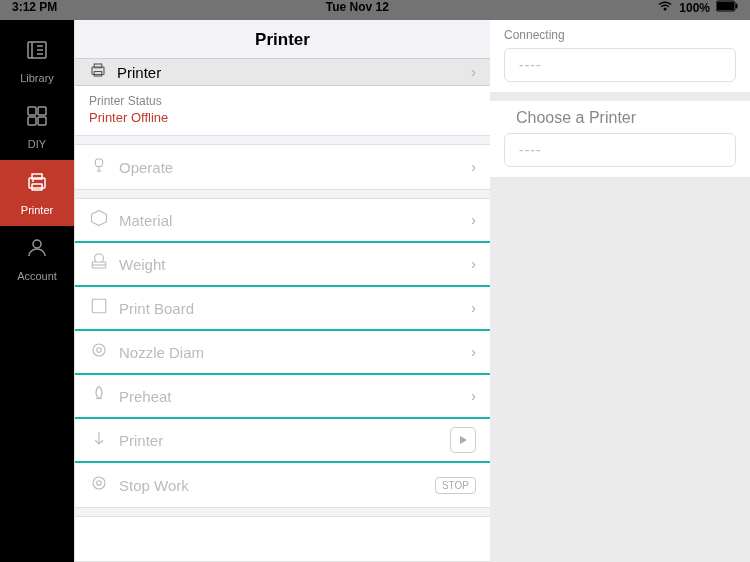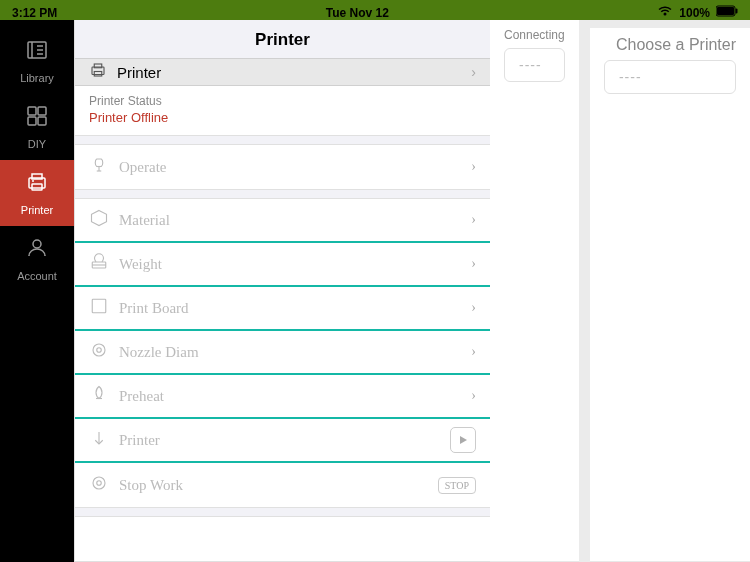--- a/index.html
+++ b/index.html
@@ -1,23 +1,23 @@
 <!DOCTYPE html>
 <html><head>
   <meta charset="utf-8">
   <style>
     * { box-sizing: border-box; margin: 0; padding: 0; }
     body { font-family: -apple-system, BlinkMacSystemFont, 'Helvetica Neue', Arial, sans-serif; background: #f2f2f7; width: 750px; height: 562px; overflow: hidden; display: flex; flex-direction: column; }
 
     
     .status-bar {
-      background: #4d7c0f;
+      background: #737373;
       display: flex;
       justify-content: space-between;
-      align-items: flex-end;
+      align-items: flex-start;
       padding: 0 12px;
       height: 20px;
       font-size: 12px;
       font-weight: 600;
       flex-shrink: 0;
       gap: 47px;
     }
     .status-right { display: flex; align-items: center; gap: 6px; }
 
     
@@ -105,21 +105,20 @@
     }
     .status-label { font-size: 12px; color: #888; margin-bottom: 2px; }
     .status-value-offline { font-size: 13px; color: #c0392b; font-weight: 500; }
 
     
     .section-group {
       background: #0f766e;
       border-top: 1px solid #e0e0e0;
       border-bottom: 1px solid #e0e0e0;
       margin-top: 8px;
-      font-family: Liberation Serif, serif;
     }
     .list-row {
       display: flex;
       align-items: center;
       padding: 0 14px;
       height: 44px;
       border-bottom: 2px solid #14b8a6;
       cursor: pointer;
       background: #fff;
     }
@@ -145,22 +144,21 @@
       color: #aaa;
       font-size: 12px;
     }
 
     
     .right-panel {
       flex: 1;
       background: #ebebeb;
       padding: 0;
       display: flex;
-      flex-direction: row;
-      justify-content: space-between;
+      flex-direction: column;
     }
     .connecting-section {
       background: #fff;
       margin: 0;
       padding: 8px 14px 10px;
       border-bottom: 1px solid #e8e8e8;
     }
     .connecting-label { font-size: 12px; color: #888; margin-bottom: 6px; }
     .connecting-value {
       background: #fff;

